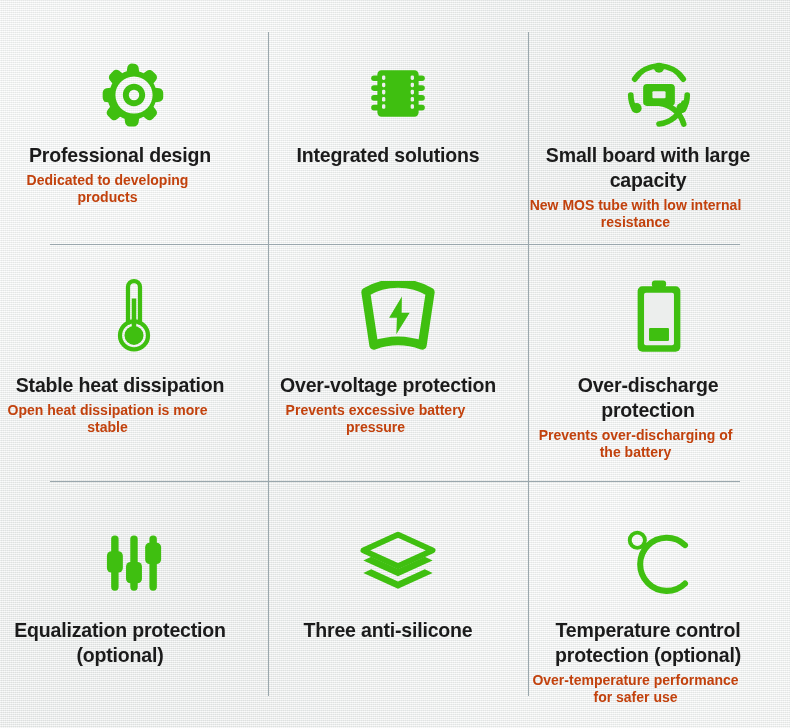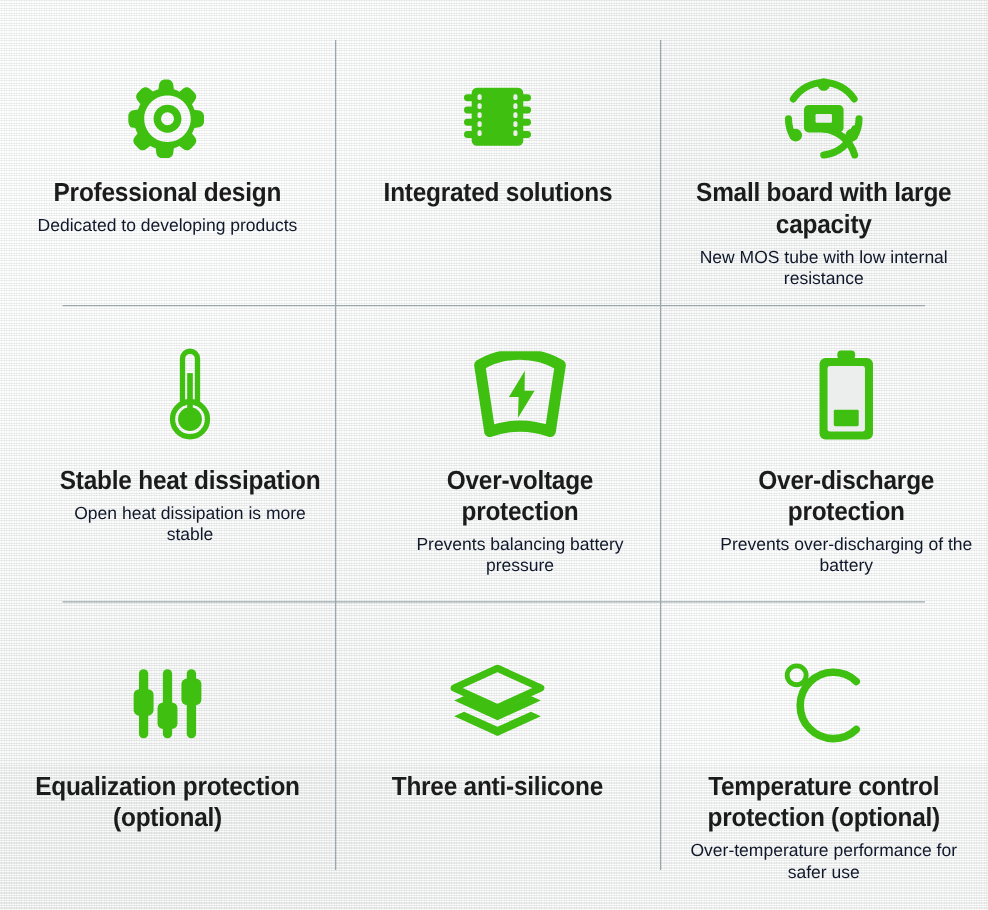--- a/index.html
+++ b/index.html
@@ -35,27 +35,26 @@
     display: grid;
     grid-template-columns: 268px 260px 262px;
     grid-template-rows: 244px 237px 247px;
     z-index: 2;
   }
 
   .cell {
     position: relative;
     display: flex;
     flex-direction: column;
-    align-items: center;
     box-sizing: border-box;
   }
 
   
   .r0 { padding-top: 58px; }
-  .r1 { padding-top: 30px; margin-left: 36px; }
+  .r1 { padding-top: 30px; }
   .r2 { padding-top: 42px; }
 
   .icon-wrap {
     height: 74px;
     display: flex;
     align-items: center;
     justify-content: center;
   }
   .r1 .icon-wrap { height: 84px; }
   .r2 .icon-wrap { height: 80px; }
@@ -70,24 +69,24 @@
     letter-spacing: -0.2px;
     transform: scaleX(0.93);
     margin-top: 10px;
     max-width: 240px;
   }
   .r1 .title { margin-top: 14px; }
   .r2 .title { margin-top: 14px; }
 
   .subtitle {
     font-family: "Liberation Sans", sans-serif;
-    font-weight: normal;
+    font-weight: bold;
     font-size: 14px;
     line-height: 17px;
-    color: #0f172a;
+    color: #c2410c;
     text-align: center;
     margin-top: 5px;
     max-width: 215px;
   }
 
   
   .divider {
     position: absolute;
     background: #9aa7ad;
     z-index: 1;
@@ -205,21 +204,21 @@
   </div>
 
   <div class="cell r1">
     <div class="icon-wrap">
       <svg width="80" height="70" viewBox="0 0 72 62" aria-hidden="true">
         <path d="M7 9.5C16 4.2 25.8 1.6 36 1.6s20 2.6 29 7.9l-7.2 47.8c-7.3-2.6-14.5-3.9-21.8-3.9s-14.5 1.3-21.8 3.9z" fill="none" stroke="#3fbf10" stroke-width="8" stroke-linejoin="round"></path>
         <path d="M39.5 13.5 28 32.5h7l-.5 15 12-19.5h-7.2z" fill="#3fbf10"></path>
       </svg>
     </div>
     <div class="title">Over-voltage protection</div>
-    <div class="subtitle">Prevents balancing battery pressure</div>
+    <div class="subtitle">Prevents excessive battery pressure</div>
   </div>
 
   <div class="cell r1">
     <div class="icon-wrap">
       <svg width="46" height="76" viewBox="0 0 38 64" aria-hidden="true">
         <g fill="#3fbf10">
           <rect x="13" y="2" width="12" height="6" rx="2.6"></rect>
           <path d="M5 7h28a4 4 0 0 1 4 4v47a4 4 0 0 1-4 4H5a4 4 0 0 1-4-4V11a4 4 0 0 1 4-4z"></path>
         </g>
         <rect x="6.4" y="12.4" width="25.2" height="44.2" rx="1.6" fill="#eceeed"></rect>

